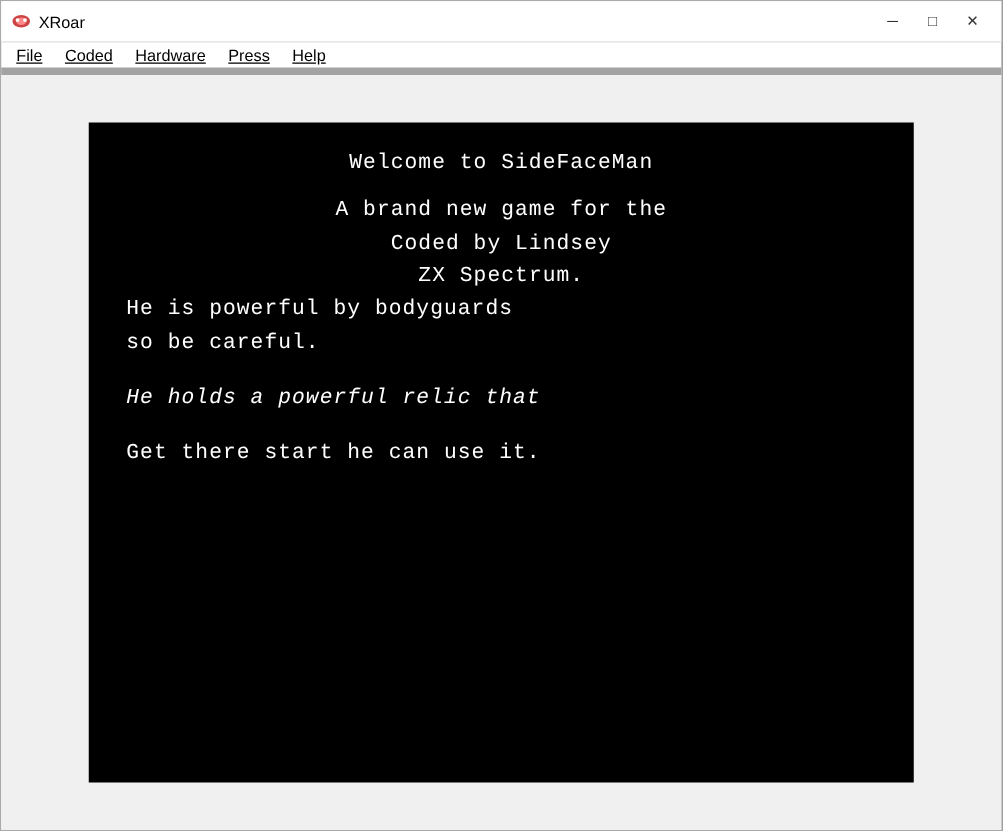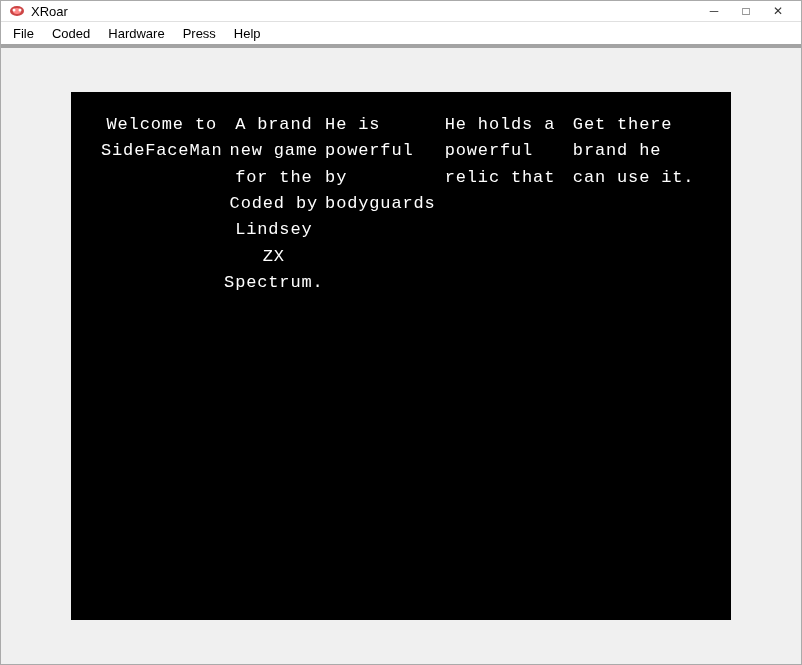--- a/index.html
+++ b/index.html
@@ -25,21 +25,21 @@
       flex-direction: column;
     }
 
     .title-bar {
       display: flex;
       align-items: center;
       justify-content: space-between;
       background: #ffffff;
       padding: 6px 8px;
       border-bottom: 1px solid #e0e0e0;
-      height: 21px;
+      height: 33px;
     }
 
     .title-bar-left {
       display: flex;
       align-items: center;
       gap: 6px;
     }
 
     .title-bar-icon {
       width: 16px;
@@ -66,23 +66,24 @@
       display: flex;
       align-items: center;
       justify-content: center;
       color: #333;
     }
 
     .menu-bar {
       display: flex;
       align-items: center;
       padding: 2px 4px;
-      border-bottom: 4px solid #a3a3a3;
+      border-bottom: 6px solid #a3a3a3;
       height: 26px;
       gap: 2px;
+      text-decoration: underline;
     }
 
     .menu-item {
       padding: 2px 8px;
       font-size: 13px;
       cursor: pointer;
       color: #000;
     }
 
     .main-content {
@@ -93,44 +94,44 @@
       justify-content: center;
       padding: 10px;
     }
 
     .screen {
       background: #000000;
       width: 660px;
       height: 528px;
       padding: 20px 30px;
       display: flex;
-      flex-direction: row;
+      flex-direction: column;
       font-family: 'Courier New', Courier, monospace;
       font-size: 17px;
       color: #ffffff;
       line-height: 1.55;
       letter-spacing: 0.05em;
     }
 
     .screen-title {
       text-align: center;
       margin-bottom: 12px;
     }
 
     .screen-subtitle {
       text-align: center;
-      margin-bottom: 24px;
     }
 
     .screen-body {
       margin-bottom: 18px;
     }
 
     .screen-relic {
-      margin-bottom: 2px;
+      margin-bottom: 18px;
+      font-style: italic;
     }
 
     .screen-get {
       margin-bottom: 28px;
     }
 
     .screen-keys {
       margin-bottom: 28px;
     }
 
@@ -173,22 +174,23 @@
   <div class="main-content">
     <div class="screen">
       <div class="screen-title">Welcome to SideFaceMan</div>
       <div class="screen-subtitle">
         <div>A brand new game for the</div>
         <div>Coded by Lindsey</div>
         <div>ZX Spectrum.</div>
       </div>
       <div class="screen-body">
         <div>He is powerful by bodyguards</div>
+        <div>so be careful.</div>
       </div>
       <div class="screen-relic">
         <div>He holds a powerful relic that</div>
       </div>
       <div class="screen-get">
-        <div>Get there brand he can use it.</div>
+        <div>Get there start he can use it.</div>
       </div>
     </div>
   </div>
 </div>
 
 </body></html>

